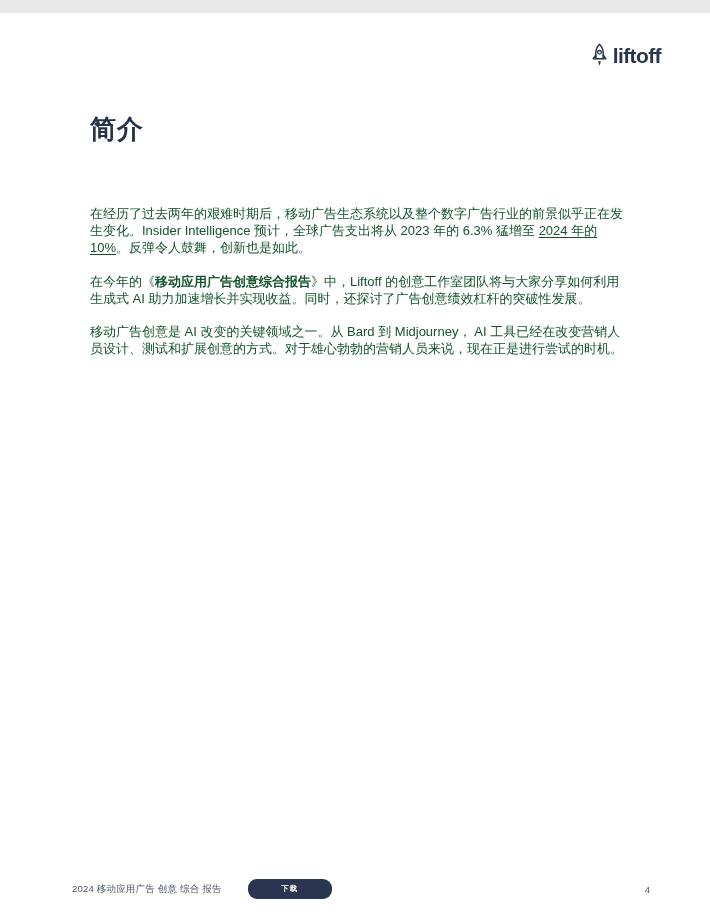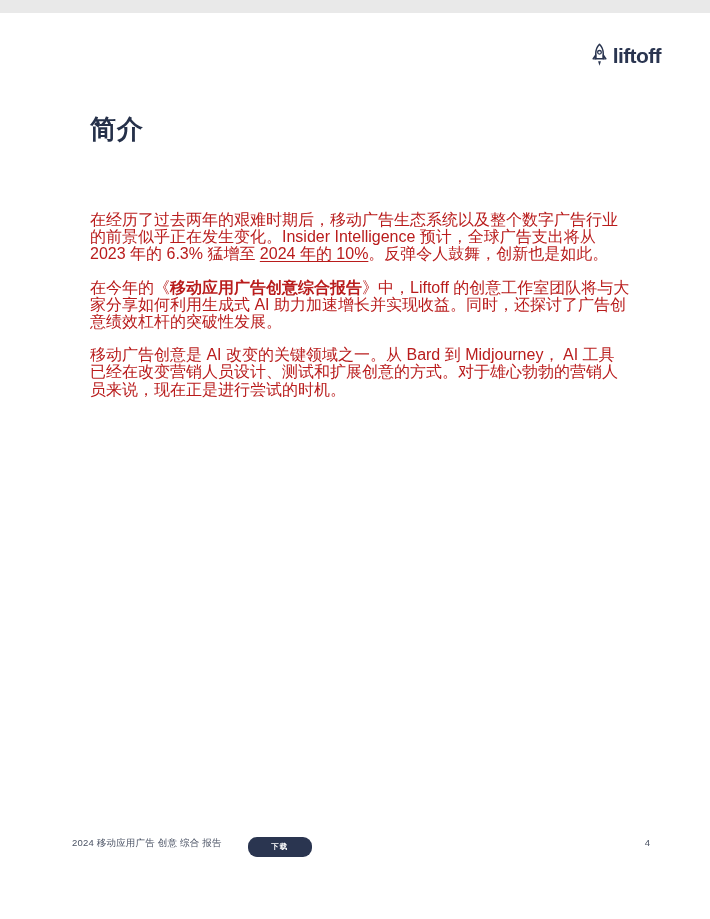--- a/index.html
+++ b/index.html
@@ -40,62 +40,62 @@
     font-size: 26px;
     font-weight: 600;
     color: #253049;
     letter-spacing: 1px;
   }
 
   
   .content {
     position: absolute;
     left: 90px;
-    top: 198px;
+    top: 192px;
     width: 540px;
-    color: #b91c1c;
-    font-size: 16px;
+    color: #14532d;
+    font-size: 13px;
     line-height: 17.2px;
   }
   .para { margin-bottom: 16px; }
   .seg-bold { font-weight: 700; }
   .seg-underline {
     text-decoration: underline;
     text-underline-offset: 2px;
     cursor: pointer;
   }
 
   
   .footer {
     position: absolute;
     left: 72px;
     right: 60px;
-    top: 824px;
+    top: 864px;
     height: 24px;
     display: flex;
-    align-items: flex-start;
+    align-items: center;
   }
   .footer-title {
     font-size: 9.5px;
     color: #4a5264;
     letter-spacing: 0.2px;
     white-space: nowrap;
   }
   .download-btn {
     margin-left: 26px;
     background: #2a3550;
     color: #ffffff;
     font-family: inherit;
     font-size: 7.5px;
     font-weight: 700;
     letter-spacing: 1px;
     border: none;
     border-radius: 9px;
     padding: 5px 0;
-    width: 64px;
+    width: 84px;
     text-align: center;
     cursor: pointer;
   }
   .page-num {
     margin-left: auto;
     font-size: 9.5px;
     color: #4a5264;
   }
 </style>
 </head>

